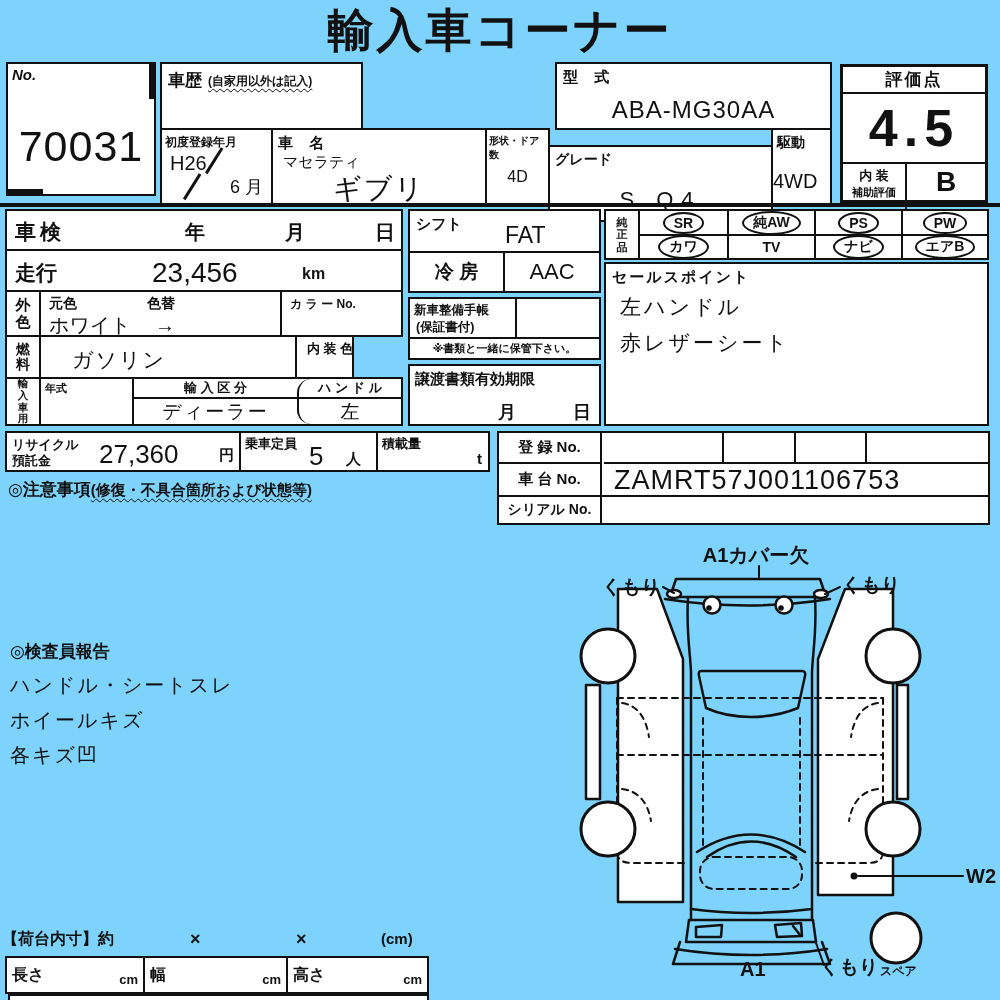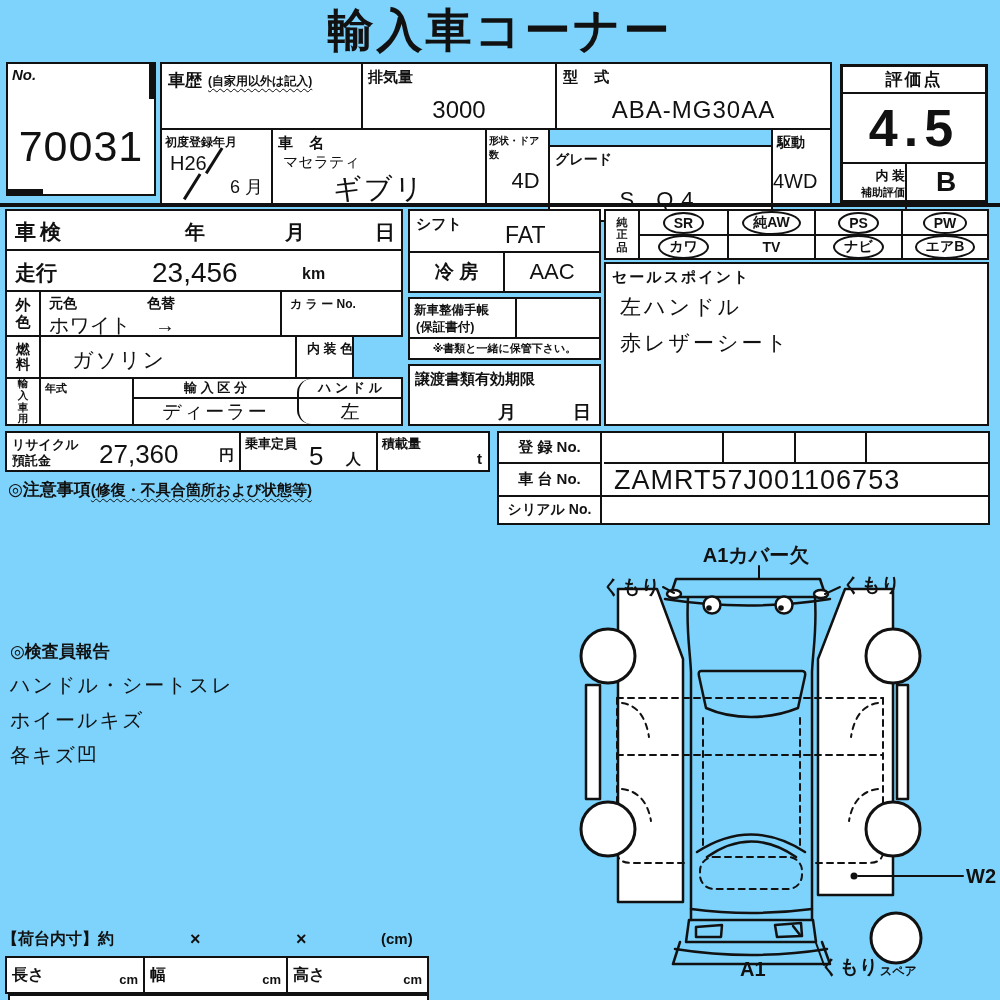--- a/index.html
+++ b/index.html
@@ -28,58 +28,54 @@
     <div class="abs b" style="left:4px;top:2px;font-size:15px;font-style:italic;">No.</div>
     <div class="abs" style="left:0;top:58px;width:100%;text-align:center;font-size:43px;letter-spacing:1px;">70031</div>
     <div class="abs" style="right:-1px;top:-1px;width:6px;height:36px;background:#111;"></div>
     <div class="abs" style="left:-1px;bottom:-1px;width:36px;height:6px;background:#111;"></div>
   </div>
 
   <div class="box" style="left:160px;top:62px;width:203px;height:68px;">
     <span class="abs b" style="left:6px;top:5px;font-size:17px;">車歴</span>
     <span class="abs b wavy" style="left:46px;top:9px;font-size:12px;">(自家用以外は記入)</span>
   </div>
-  <div class="box" style="left:361px;top:62px;width:196px;height:68px;">
-    <span class="abs b" style="left:5px;top:4px;font-size:15px;">排気量</span>
-    <span class="abs" style="left:0;top:32px;width:100%;text-align:center;font-size:24px;">3000</span>
-  </div>
   <div class="box" style="left:555px;top:62px;width:277px;height:68px;">
     <span class="abs b" style="left:6px;top:4px;font-size:15px;letter-spacing:6px;">型 式</span>
     <span class="abs" style="left:0;top:32px;width:100%;text-align:center;font-size:24px;letter-spacing:1px;">ABA-MG30AA</span>
   </div>
 
   <div class="box" style="left:160px;top:128px;width:113px;height:77px;">
     <span class="abs b" style="left:3px;top:4px;font-size:12px;">初度登録年月</span>
     <span class="abs" style="left:8px;top:22px;font-size:20px;">H26</span>
     <div class="slash" style="left:44px;top:42px;width:30px;transform:rotate(-58deg);"></div>
     <div class="slash" style="left:22px;top:68px;width:30px;transform:rotate(-58deg);"></div>
     <span class="abs" style="right:8px;bottom:4px;font-size:18px;">6 月</span>
   </div>
   <div class="box" style="left:271px;top:128px;width:216px;height:77px;">
     <span class="abs b" style="left:5px;top:4px;font-size:15px;letter-spacing:6px;">車 名</span>
     <span class="abs" style="left:10px;top:23px;font-size:15px;">マセラティ</span>
     <span class="abs" style="left:0;top:40px;width:100%;text-align:center;font-size:28px;letter-spacing:2px;">ギブリ</span>
   </div>
   <div class="box" style="left:485px;top:128px;width:65px;height:77px;">
     <span class="abs b" style="left:2px;top:4px;font-size:10px;">形状・ドア数</span>
-    <span class="abs" style="left:8px;top:38px;width:100%;text-align:center;font-size:22px;">4D</span>
+    <span class="abs" style="left:0;top:38px;width:100%;text-align:center;font-size:16px;">4D</span>
   </div>
   <div class="box" style="left:548px;top:145px;width:225px;height:77px;padding-left:16px;">
     <span class="abs b" style="left:5px;top:4px;font-size:14px;">グレード</span>
     <span class="abs" style="left:0;top:40px;width:100%;text-align:center;font-size:22px;letter-spacing:8px;">S Q4</span>
   </div>
   <div class="box" style="left:771px;top:128px;width:61px;height:77px;">
     <span class="abs b" style="left:4px;top:4px;font-size:14px;">駆動</span>
     <span class="abs" style="left:0;top:40px;width:100%;font-size:20px;">4WD</span>
   </div>
 
   <div class="box thk" style="left:840px;top:64px;width:148px;height:139px;">
     <div class="cell flexc b" style="left:0;top:0;width:142px;height:27px;border-bottom:2px solid #111;font-size:17px;letter-spacing:2px;">評価点</div>
     <div class="cell flexc b" style="left:0;top:27px;width:142px;height:68px;font-size:52px;letter-spacing:6px;">4.5</div>
-    <div class="cell" style="left:0;top:95px;width:64px;height:56px;border-top:2px solid #111;border-right:2px solid #111;text-align:right;">
+    <div class="cell" style="left:0;top:95px;width:64px;height:56px;border-top:2px solid #111;border-right:2px solid #111;text-align:center;">
       <div class="b" style="font-size:13px;margin-top:3px;">内 装</div>
       <div class="b" style="font-size:11px;">補助評価</div>
     </div>
     <div class="cell flexc b" style="left:64px;top:95px;width:78px;height:38px;border-top:2px solid #111;font-size:28px;">B</div>
   </div>
 
   <div class="abs" style="left:0;top:203px;width:1000px;height:4px;background:#111;"></div>
 
   <div class="box" style="left:5px;top:209px;width:398px;height:42px;">
     <span class="abs b" style="left:8px;top:7px;font-size:21px;letter-spacing:4px;">車検</span>

